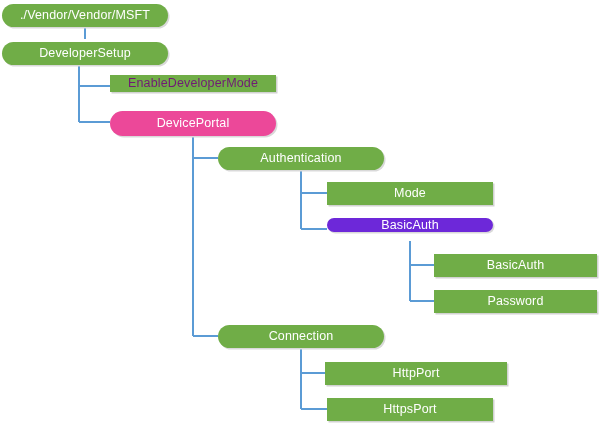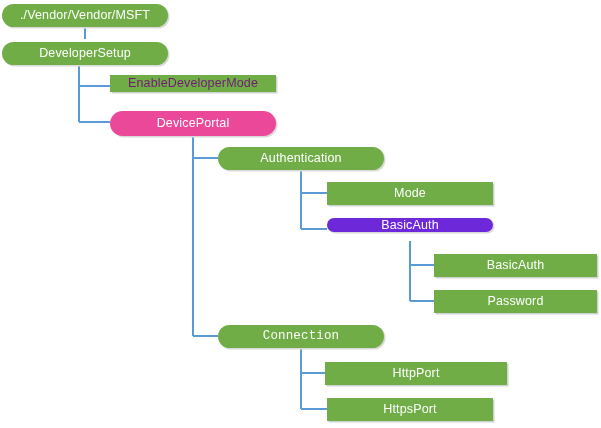--- a/index.html
+++ b/index.html
@@ -124,21 +124,21 @@
       </div>
       <div class="node pill" style="left: 327px; top: 218px; width: 166px; height: 14px; background: #6d28d9; color: rgb(255, 255, 255); text-align: right;">
         <span class="node-label">BasicAuth</span>
       </div>
       <div class="node rect" style="left: 434px; top: 254px; width: 163px; height: 23px; background: rgb(112, 173, 71); color: rgb(255, 255, 255);">
         <span class="node-label">BasicAuth</span>
       </div>
       <div class="node rect" style="left: 434px; top: 290px; width: 163px; height: 23px; background: rgb(112, 173, 71); color: rgb(255, 255, 255);">
         <span class="node-label">Password</span>
       </div>
-      <div class="node pill" style="left: 218px; top: 325px; width: 166px; height: 23px; background: rgb(112, 173, 71); color: rgb(255, 255, 255); font-family: Liberation Mono, monospace;">
+      <div class="node pill" style="left: 218px; top: 325px; width: 166px; height: 23px; background: rgb(112, 173, 71); color: rgb(255, 255, 255);">
         <span class="node-label">Connection</span>
       </div>
       <div class="node rect" style="left: 325px; top: 362px; width: 182px; height: 23px; background: rgb(112, 173, 71); color: rgb(255, 255, 255);">
         <span class="node-label">HttpPort</span>
       </div>
       <div class="node rect" style="left: 327px; top: 398px; width: 166px; height: 23px; background: rgb(112, 173, 71); color: rgb(255, 255, 255);">
         <span class="node-label">HttpsPort</span>
       </div>
     </div>
 

